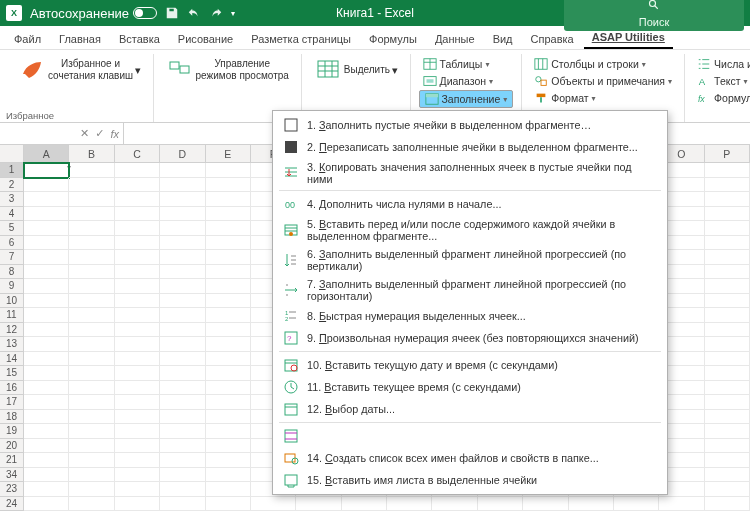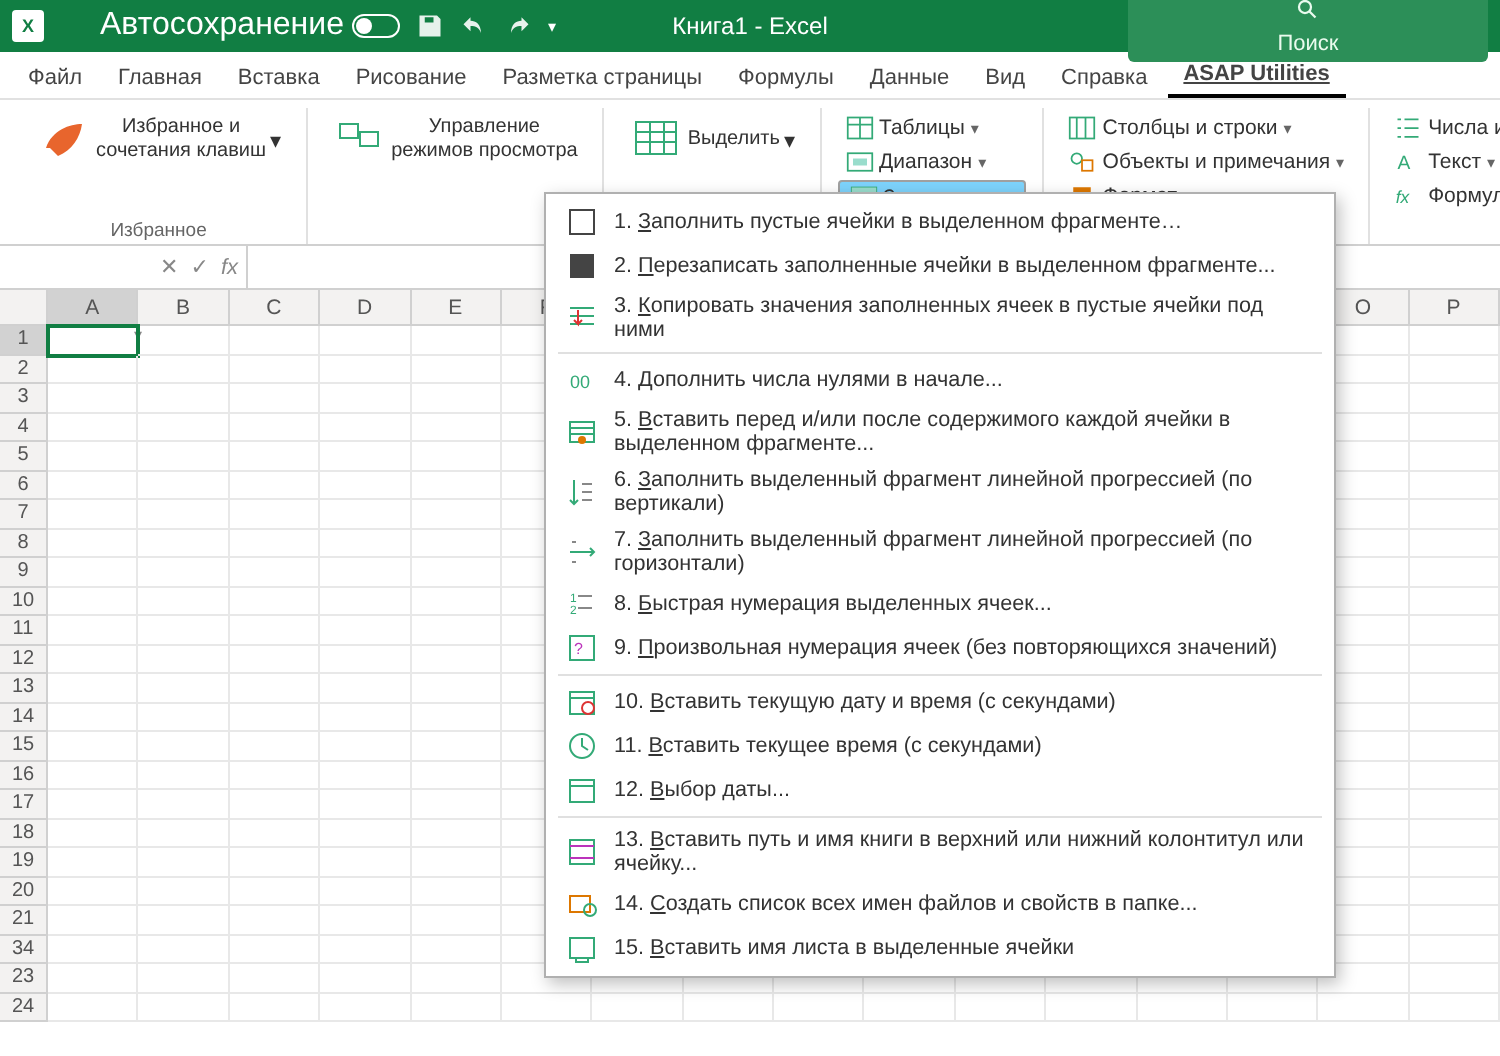--- a/index.html
+++ b/index.html
@@ -1,39 +1,39 @@
 <!DOCTYPE html>
 <html><head>
 <meta charset="utf-8">
 <style>
 * { box-sizing: border-box; margin: 0; padding: 0; font-family: "Segoe UI", Arial, sans-serif; }
 body { width: 750px; height: 528px; overflow: hidden; background: #fff; font-size: 11px; color: #333; position: relative; }
 
 
 .titlebar { height: 26px; background: #117e43; display: flex; align-items: center; color: #fff; padding: 0 6px; gap: 8px; }
 .titlebar .xl-icon { width: 16px; height: 16px; background: #fff; color: #117e43; font-size: 9px; font-weight: bold; display: flex; align-items: center; justify-content: center; border-radius: 2px; }
-.titlebar .autosave { display: flex; align-items: center; gap: 4px; font-size: 16px; margin-left: 20px; }
+.titlebar .autosave { display: flex; align-items: center; gap: 4px; font-size: 13px; }
 .titlebar .toggle { width: 24px; height: 12px; border: 1px solid #fff; border-radius: 6px; position: relative; }
 .titlebar .toggle::after { content: ""; position: absolute; width: 8px; height: 8px; background: #fff; border-radius: 50%; top: 1px; left: 1px; }
 .titlebar .qat { display: flex; gap: 8px; align-items: center; }
 .titlebar .qat-icon { width: 14px; height: 14px; fill: #fff; opacity: .9; }
 .titlebar .doc-title { position: absolute; left: 50%; transform: translateX(-50%); font-size: 12px; }
 .titlebar .search { margin-left: auto; background: #2c8f58; border-radius: 3px; padding: 3px 8px; display: flex; align-items: center; gap: 5px; min-width: 180px; color: #eafbee; font-size: 11px; flex-direction: column; }
 
 
 .tabs { height: 24px; background: #fff; border-bottom: 1px solid #e1e1e1; display: flex; align-items: flex-end; padding: 0 6px; gap: 2px; }
 .tab { padding: 4px 8px; font-size: 11px; color: #444; cursor: pointer; }
 .tab.active { border-bottom: 2px solid #000000; font-weight: 600; }
 .tab.asap { font-weight: bold; text-decoration: underline; }
 
 
 .ribbon { background: #fff; border-bottom: 1px solid #d0d0d0; display: flex; padding: 4px 6px 0; }
 .group { border-right: 1px solid #e1e1e1; padding: 2px 8px 14px; display: flex; flex-direction: column; align-items: center; position: relative; }
 .group:last-child { border-right: none; }
-.group-label { font-size: 9.5px; color: #666; text-align: center; position: absolute; bottom: 1px; left: 0; right: 0; }
+.group-label { font-size: 9.5px; color: #666; text-align: left; position: absolute; bottom: 1px; left: 0; right: 0; }
 .big-btn { display: flex; flex-direction: row; align-items: center; gap: 2px; padding: 2px 4px; cursor: pointer; }
 .big-btn .icon-box { width: 28px; height: 24px; display: flex; align-items: center; justify-content: center; }
 .big-btn .lbl { font-size: 10px; text-align: center; line-height: 1.2; }
 .mini-row { display: flex; align-items: center; gap: 3px; padding: 1px 4px; font-size: 10.5px; white-space: nowrap; cursor: pointer; }
 .mini-row .mini-icon { width: 14px; height: 14px; }
 .mini-row .caret { font-size: 8px; color: #666; }
 .col-stack { display: flex; flex-direction: column; gap: 1px; }
 .highlight-btn { border: 1px solid #a0a0a0; background: #7dd3fc; border-radius: 2px; padding: 1px 5px; }
 
 
@@ -51,21 +51,21 @@
 .col-h.sel { background: #d2d2d2; }
 .row-headers { position: absolute; left: 0; top: 18px; width: 24px; }
 .row-h { height: 14.5px; border-bottom: 1px solid #d0d0d0; border-right: 1px solid #d0d0d0; text-align: center; font-size: 10px; color: #555; line-height: 14px; }
 .row-h.sel { background: #d2d2d2; }
 .cells { position: absolute; left: 24px; top: 18px; right: 0; bottom: 0; }
 .row { display: flex; height: 14.5px; }
 .cell { width: 48px; border-right: 1px solid #e8e8e8; border-bottom: 1px solid #e8e8e8; }
 .cell.active { outline: 2px solid #117e43; outline-offset: -1px; }
 
 
-.dropdown { position: absolute; left: 272px; top: 96px; width: 396px; background: #fff; border: 1px solid #b0b0b0; box-shadow: 2px 3px 8px rgba(0,0,0,.25); z-index: 100; padding: 3px 0; }
+.dropdown { position: absolute; left: 272px; top: 110px; width: 396px; background: #fff; border: 1px solid #b0b0b0; box-shadow: 2px 3px 8px rgba(0,0,0,.25); z-index: 100; padding: 3px 0; }
 .dd-item { display: flex; align-items: center; gap: 8px; padding: 3px 10px; font-size: 10.8px; color: #333; cursor: pointer; }
 .dd-icon { width: 16px; height: 16px; flex-shrink: 0; display: flex; align-items: center; justify-content: center; }
 .dd-item .u { text-decoration: underline; }
 .dd-sep { height: 1px; background: #e0e0e0; margin: 2px 6px; }
 
 svg { display: block; }
 </style>
 </head>
 <body>
 
@@ -869,21 +869,20 @@
       <span>12. <span class="u">В</span>ыбор даты...</span>
     </div>
     <div class="dd-sep"></div>
     <div class="dd-item">
       <div class="dd-icon">
         <svg width="16" height="16" viewBox="0 0 16 16">
           <rect x="2" y="2" width="12" height="12" fill="none" stroke="#3a7"></rect>
           <path d="M2 5h12M2 11h12" stroke="#b3b"></path>
         </svg>
       </div>
-      <span>13. <span class="u">В</span>ставить путь и имя книги в верхний или нижний колонтитул или ячейку...</span>
     </div>
     <div class="dd-item">
       <div class="dd-icon">
         <svg width="16" height="16" viewBox="0 0 16 16">
           <rect x="2" y="4" width="10" height="8" fill="none" stroke="#d70"></rect>
           <circle cx="12" cy="11" r="3" fill="none" stroke="#3a7"></circle>
         </svg>
       </div>
       <span>14. <span class="u">С</span>оздать список всех имен файлов и свойств в папке...</span>
     </div>

